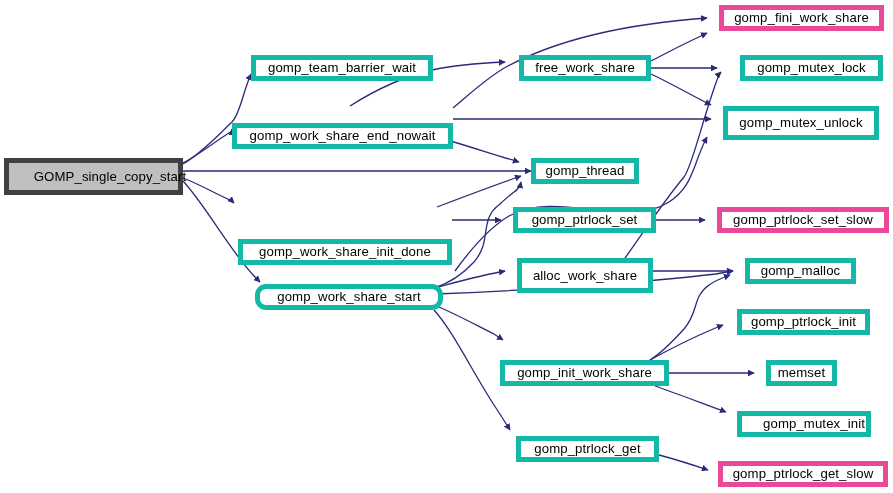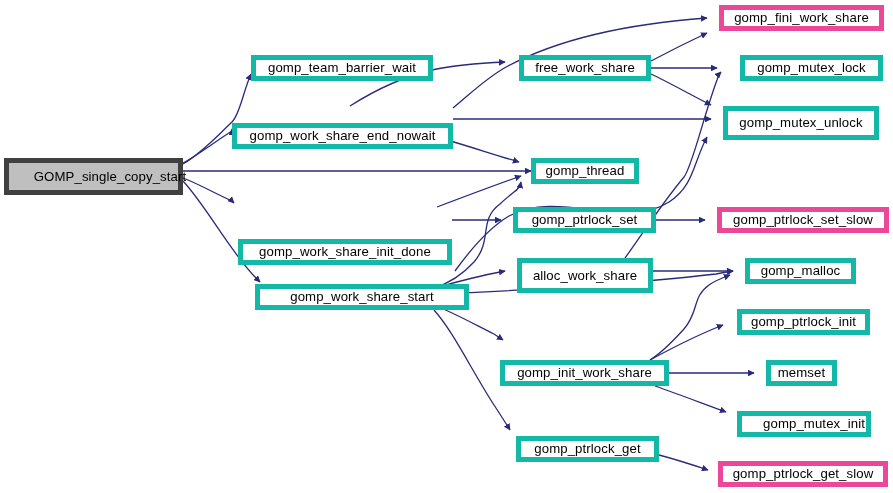--- a/index.html
+++ b/index.html
@@ -97,21 +97,21 @@
       </div>
       <div class="node" style="left: 251px; top: 55px; width: 182px; height: 26px;">
         <span class="node-label">gomp_team_barrier_wait</span>
       </div>
       <div class="node" style="left: 232px; top: 123px; width: 221px; height: 26px;">
         <span class="node-label">gomp_work_share_end_nowait</span>
       </div>
       <div class="node" style="left: 238px; top: 207px; width: 214px; height: 26px; margin-top: 32px;">
         <span class="node-label">gomp_work_share_init_done</span>
       </div>
-      <div class="node" style="left: 255px; top: 284px; width: 214px; height: 26px;">
+      <div class="node" style="left: 255px; top: 284px; width: 188px; height: 26px; border-radius: 11px;">
         <span class="node-label">gomp_work_share_start</span>
       </div>
       <div class="node" style="left: 519px; top: 55px; width: 132px; height: 26px;">
         <span class="node-label">free_work_share</span>
       </div>
       <div class="node" style="left: 531px; top: 158px; width: 108px; height: 26px;">
         <span class="node-label">gomp_thread</span>
       </div>
       <div class="node" style="left: 513px; top: 207px; width: 143px; height: 26px;">
         <span class="node-label">gomp_ptrlock_set</span>

